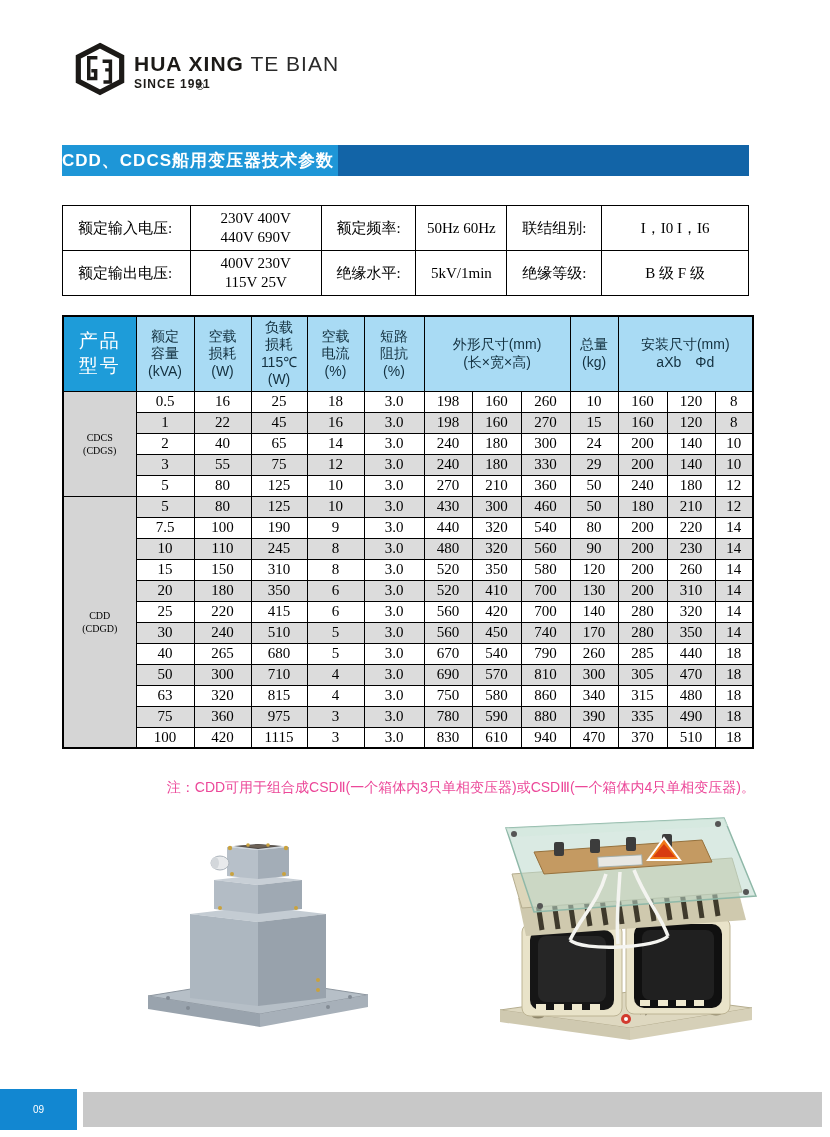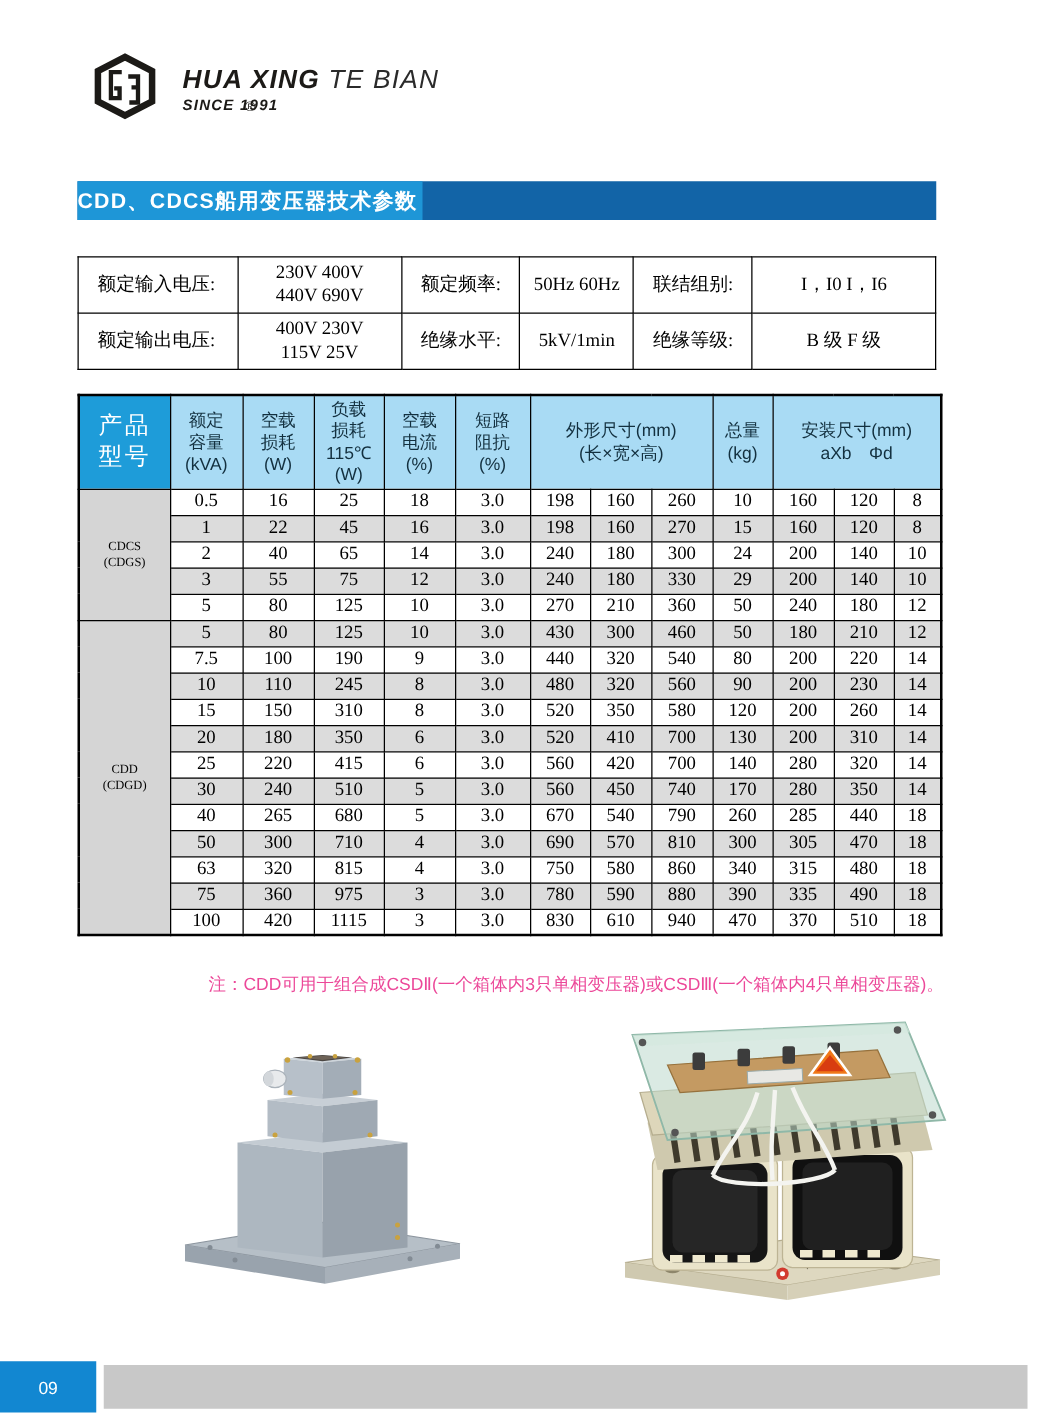--- a/index.html
+++ b/index.html
@@ -3,21 +3,21 @@
 <meta charset="utf-8">
 <style>
   * { margin:0; padding:0; box-sizing:border-box; }
   html,body { background:#ffffff; }
   body { font-family:"Liberation Sans", sans-serif; }
   .page { position:relative; width:830px; height:1137px; background:#fff; overflow:hidden; }
 
   
   .logo { position:absolute; left:74px; top:42px; display:flex; align-items:flex-start; }
   .logo-mark { width:52px; height:54px; }
-  .logo-text { margin-left:20px; padding-top:10px; color:#1c1a17;font-style:italic; }
+  .logo-text { margin-left:8px; padding-top:10px; color:#1c1a17; }
   .logo-line1 { font-size:21px; letter-spacing:1px; white-space:nowrap; }
   .logo-line1 .b { font-weight:bold; }
   .logo-line1 .l { font-weight:normal; color:#2a2a2a; }
   .logo-line2 { font-size:12px; font-weight:bold; letter-spacing:1px; margin-top:1px; }
   .reg { position:absolute; left:122px; top:38px; font-size:11px; color:#1c1a17; }
 
   
   .title-bar { position:absolute; left:62px; top:145px; width:687px; height:31px;
                background:#1264a7; display:flex; align-items:stretch; }
   .title-left { background:#1e96d7; width:276px; display:flex; align-items:center;
@@ -47,21 +47,21 @@
   
   .note { position:absolute; left:62px; top:779px; width:693px; text-align:right;
           font-size:14px; color:#ec4899; }
 
   
   .photo-left  { position:absolute; left:128px; top:818px; }
   .photo-right { position:absolute; left:478px; top:812px; }
 
   
   .footer-page { position:absolute; left:0; top:1089px; width:77px; height:41px; background:#1287d1;
-                 color:#fff; font-size:14px; display:flex; align-items:center; justify-content:center; }
+                 color:#fff; font-size:10px; display:flex; align-items:center; justify-content:center; }
   .footer-bar { position:absolute; left:83px; top:1092px; width:739px; height:35px; background:#c8c8c8; }
 </style>
 </head>
 <body>
 
 <div class="page">
 
   <div class="logo">
     <svg class="logo-mark" viewBox="0 0 60 62">
       <polygon points="30,4 55,17 55,45 30,58 5,45 5,17" fill="none" stroke="#1c1a17" stroke-width="6"></polygon>

